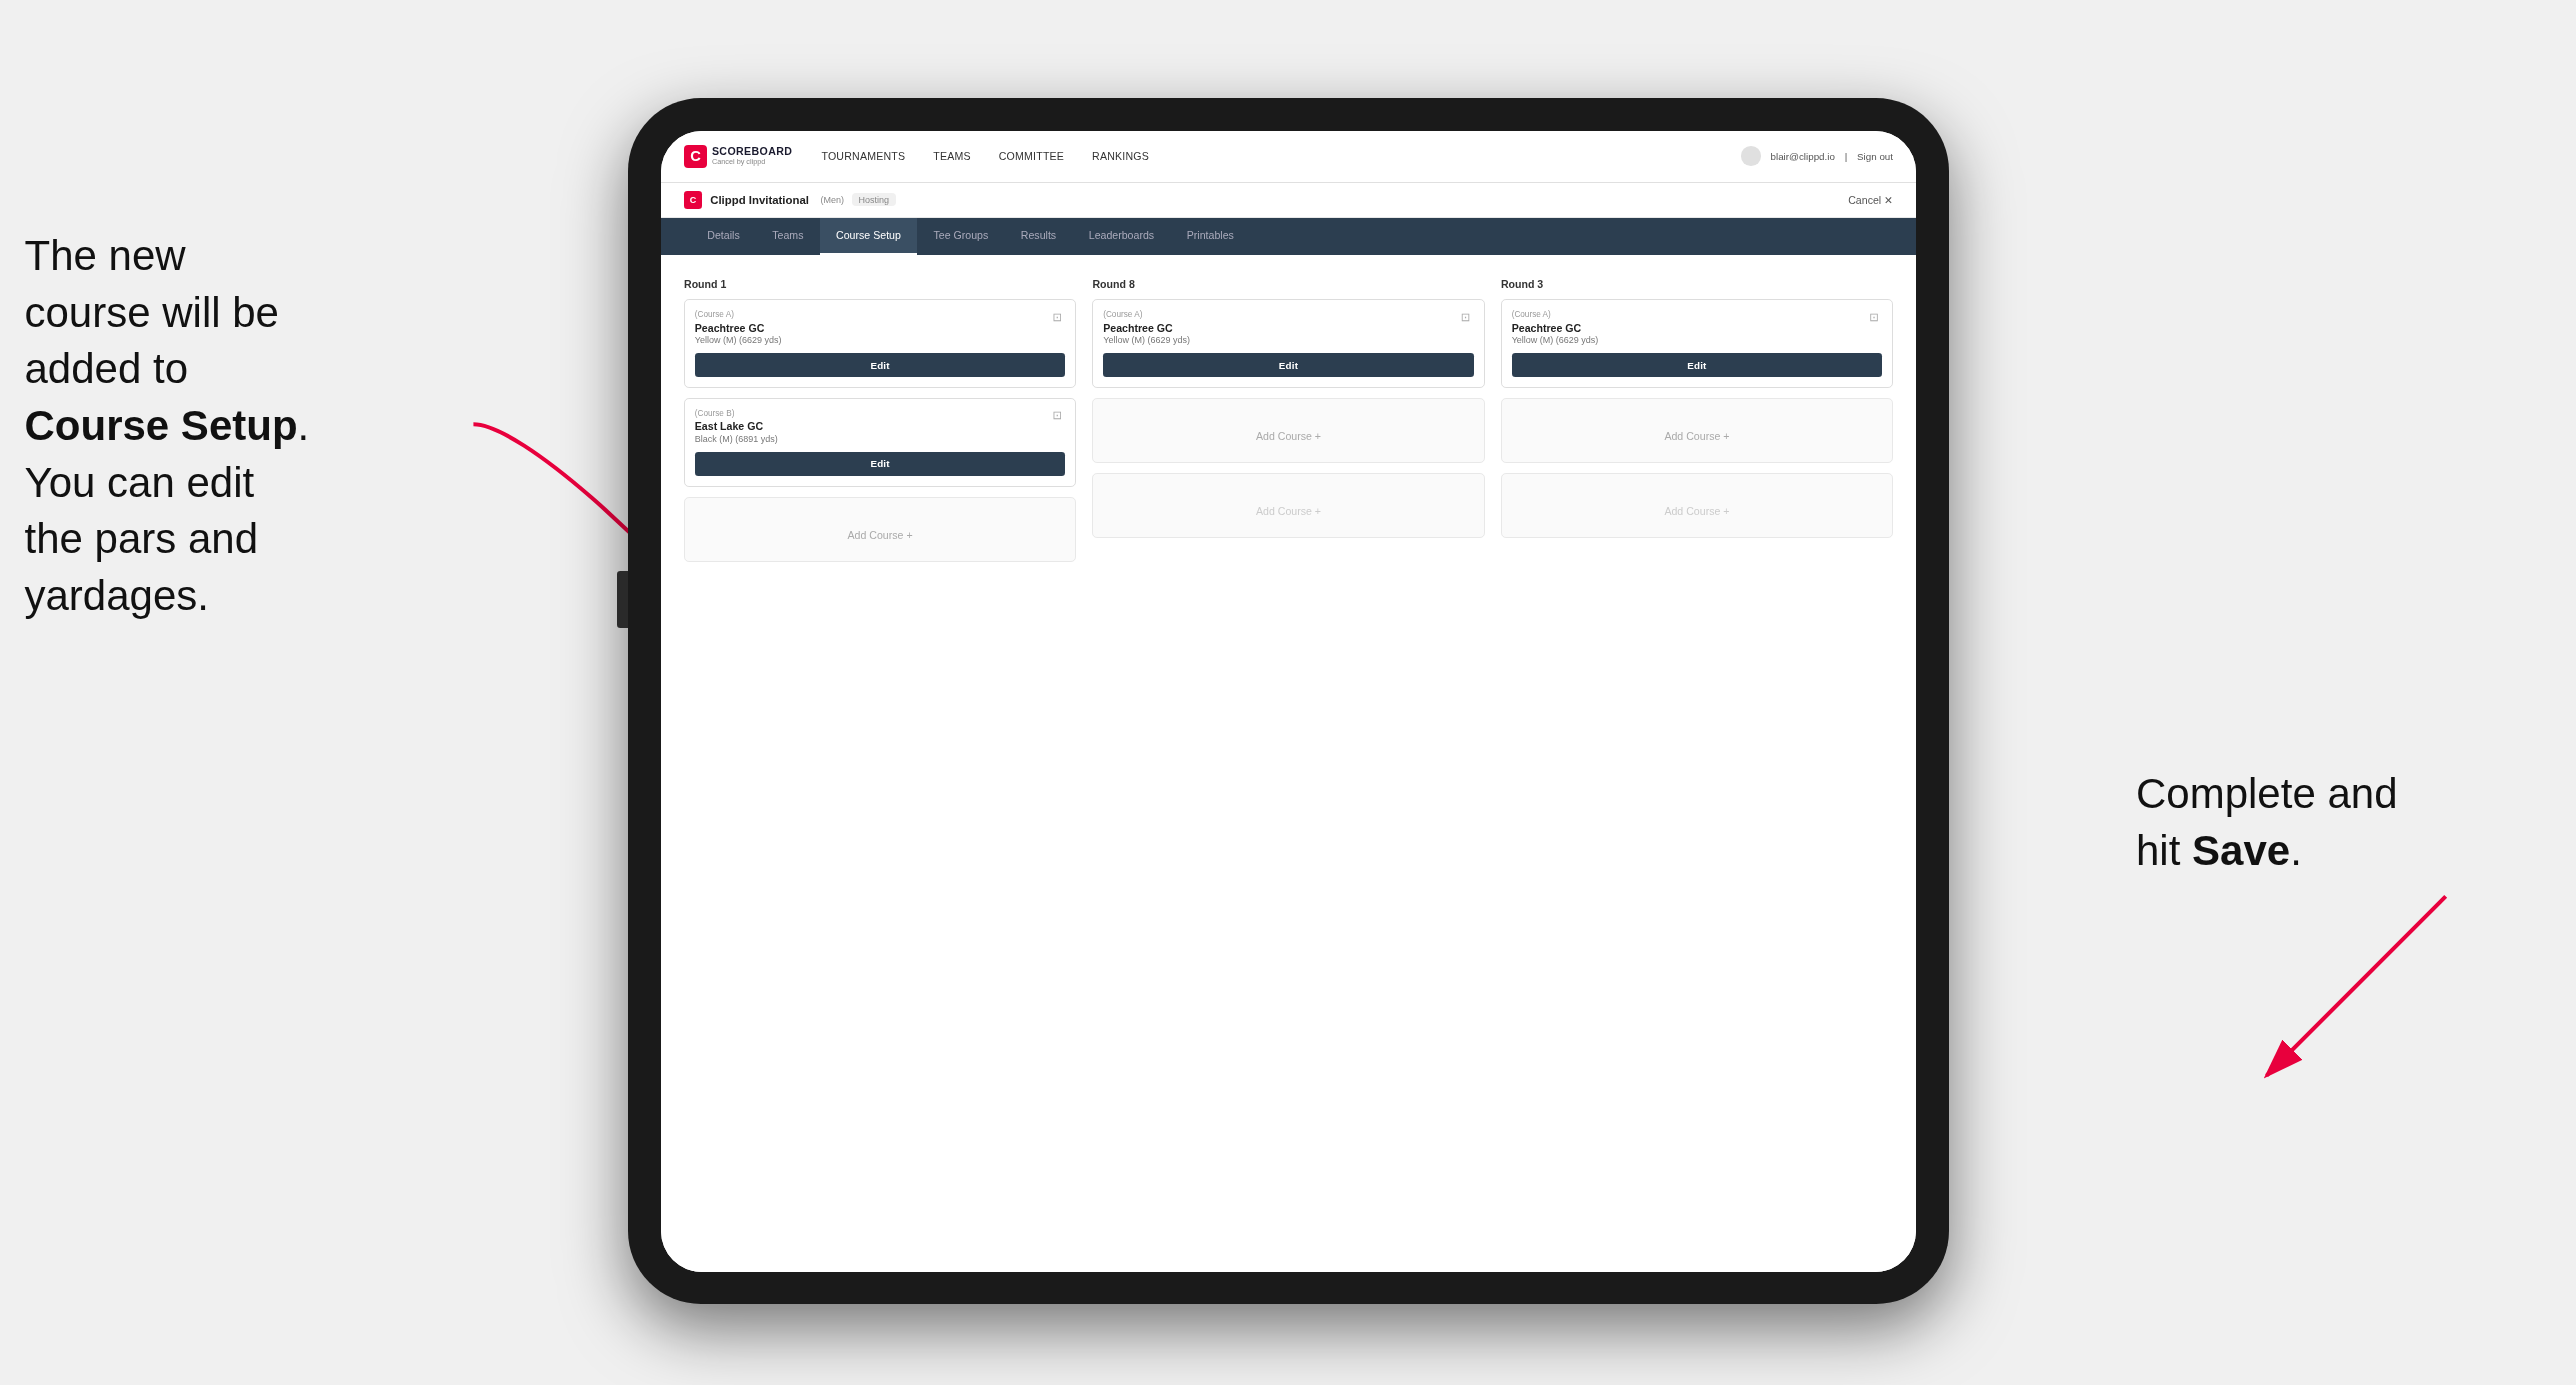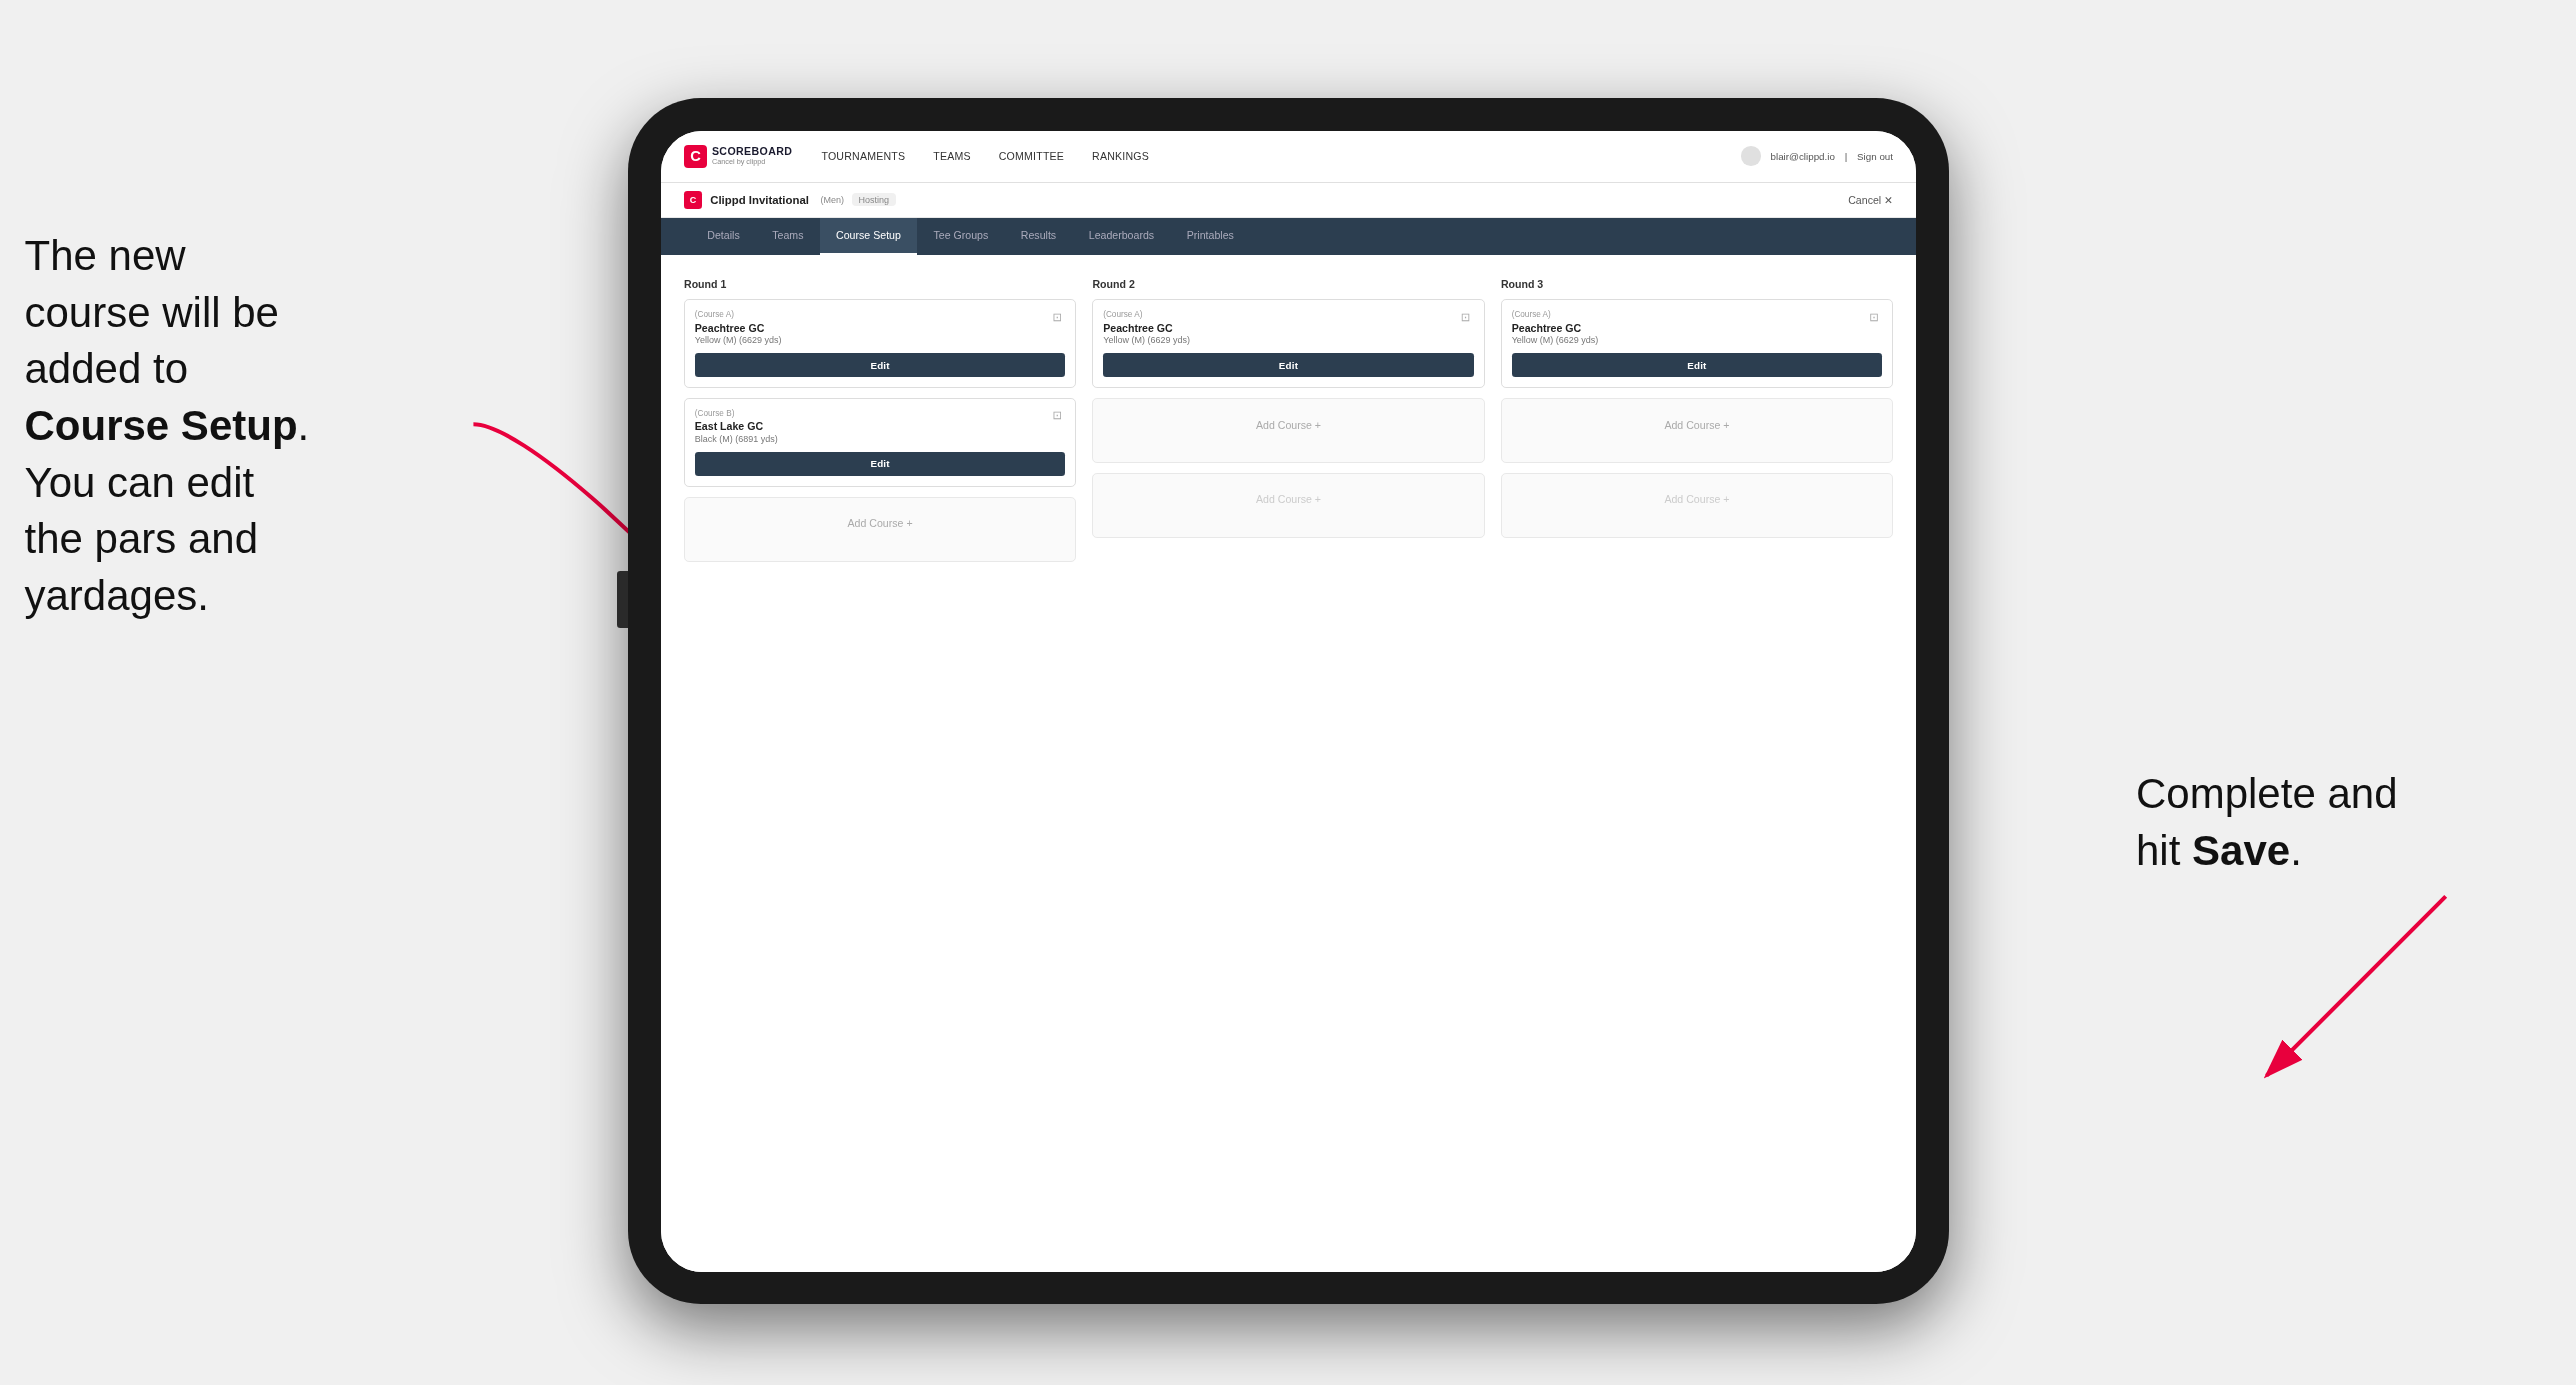--- a/index.html
+++ b/index.html
@@ -290,21 +290,21 @@
     }
 
     
     .add-course-card {
       border: 0.8px solid #e8e8e8;
       border-radius: 4.9px;
       padding: 19.6px 9.8px;
       margin-bottom: 9.8px;
       background: #fafafa;
       display: flex;
-      align-items: flex-start;
+      align-items: flex-end;
       justify-content: center;
       cursor: pointer;
       min-height: 65px;
     }
     .add-course-text {
       font-size: 10.6px;
       color: #aaa;
     }
     .add-course-text.disabled {
       color: #ccc;
@@ -417,21 +417,21 @@
             <div class="course-info">Black (M) (6891 yds)</div>
             <button class="edit-btn">Edit</button>
           </div>
 
           <div class="add-course-card">
             <span class="add-course-text">Add Course +</span>
           </div>
         </div>
 
         <div class="round-col">
-          <div class="round-label">Round 2</div>
+          <div class="round-label">Round 8</div>
 
           <div class="course-card">
             <div class="delete-icon">⊡</div>
             <div class="course-tag">(Course A)</div>
             <div class="course-name">Peachtree GC</div>
             <div class="course-info">Yellow (M) (6629 yds)</div>
             <button class="edit-btn">Edit</button>
           </div>
 
           <div class="add-course-card">

